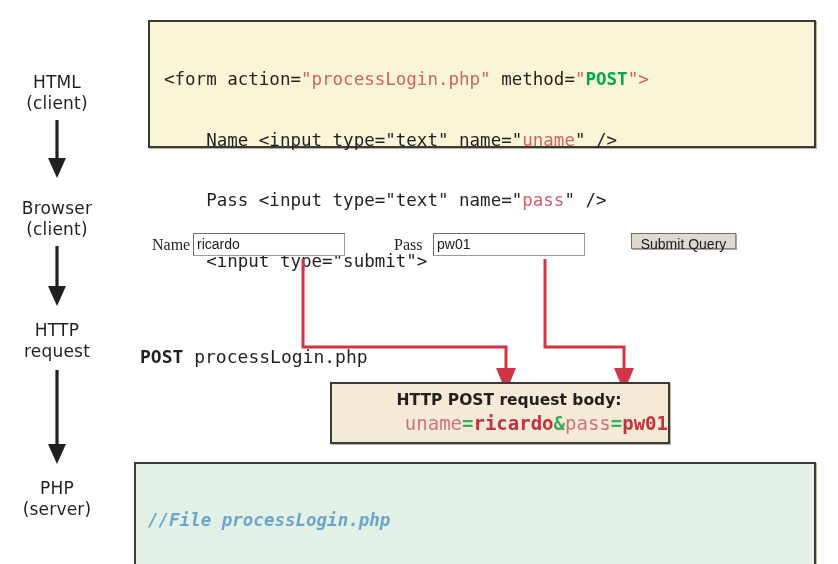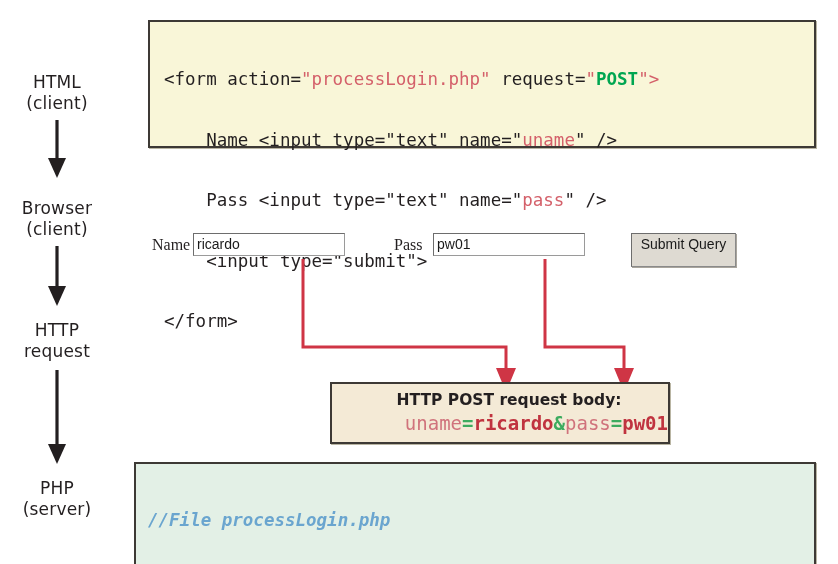--- a/index.html
+++ b/index.html
@@ -91,21 +91,21 @@
     font-size: 14px;
     color: #1a1a1a;
     line-height: 21px;
     padding-left: 3px;
     overflow: hidden;
   }
   #submit-query-button {
     position: absolute;
     box-sizing: border-box;
     top: 0;
-    height: 34px;
+    height: 16px;
     background: #dedad2;
     border: 1px solid #8a8a8a;
     border-top-color: #6d6d6d;
     border-left-color: #6d6d6d;
     font-family: "Liberation Sans", sans-serif;
     font-size: 14px;
     color: #1a1a1a;
     text-align: center;
     line-height: 21px;
     box-shadow: 1px 1px 0 #a9a59d;
@@ -199,37 +199,37 @@
     <line x1="13" y1="0" x2="13" y2="44" stroke="#231f20" stroke-width="3.2"></line>
     <polygon points="13,60 4,40 22,40" fill="#231f20"></polygon>
   </svg>
 
   <svg class="flow-arrow" style="left:44px; top:370px;" width="26" height="96" viewBox="0 0 26 96">
     <line x1="13" y1="0" x2="13" y2="78" stroke="#231f20" stroke-width="3.2"></line>
     <polygon points="13,94 4,74 22,74" fill="#231f20"></polygon>
   </svg>
 
   <div class="code-box" id="html-code-box" style="left:148px; top:20px; width:668px; height:128px; padding:8px 0 0 14px;">
-    <span class="code-line"><span>&lt;form action=</span><span class="tok-red">"processLogin.php"</span><span> request=</span><span class="tok-red">"</span><span class="tok-post">POST</span><span class="tok-red">"&gt;</span></span>
+    <span class="code-line"><span>&lt;form action=</span><span class="tok-red">"processLogin.php"</span><span> method=</span><span class="tok-red">"</span><span class="tok-post">POST</span><span class="tok-red">"&gt;</span></span>
     <span class="code-line"><span>    Name &lt;input type=</span><span>"text"</span><span> name=</span><span>"</span><span class="tok-red">uname</span><span>" /&gt;</span></span>
     <span class="code-line"><span>    Pass &lt;input type=</span><span>"text"</span><span> name=</span><span>"</span><span class="tok-red">pass</span><span>" /&gt;</span></span>
     <span class="code-line">    &lt;input type="submit"&gt;</span>
-    <span class="code-line">&lt;/form&gt;</span>
   </div>
 
   <div id="browser-form">
     <span class="form-label" style="left:0px;">Name</span>
     <div class="text-input" style="left:41px; width:152px;">ricardo</div>
 
     <span class="form-label" style="left:242px;">Pass</span>
     <div class="text-input" style="left:281px; width:152px;">pw01</div>
 
     <div id="submit-query-button" style="left:479px; width:105px;">Submit Query</div>
   </div>
 
+  <div id="post-request-line"><span class="verb">POST</span><span> processLogin.php</span></div>
 
   <svg id="connectors" viewBox="0 0 838 564">
 
     <path d="M 303 259 L 303 412" fill="none" stroke="#cf3545" stroke-width="0"></path>
     <path d="M 303 259 L 303 347 L 506 347 L 506 375" fill="none" stroke="#cf3545" stroke-width="3"></path>
     <polygon points="506,392 496,368 516,368" fill="#cf3545"></polygon>
 
     <path d="M 545 259 L 545 347 L 624 347 L 624 375" fill="none" stroke="#cf3545" stroke-width="3"></path>
     <polygon points="624,392 614,368 634,368" fill="#cf3545"></polygon>
   </svg>

